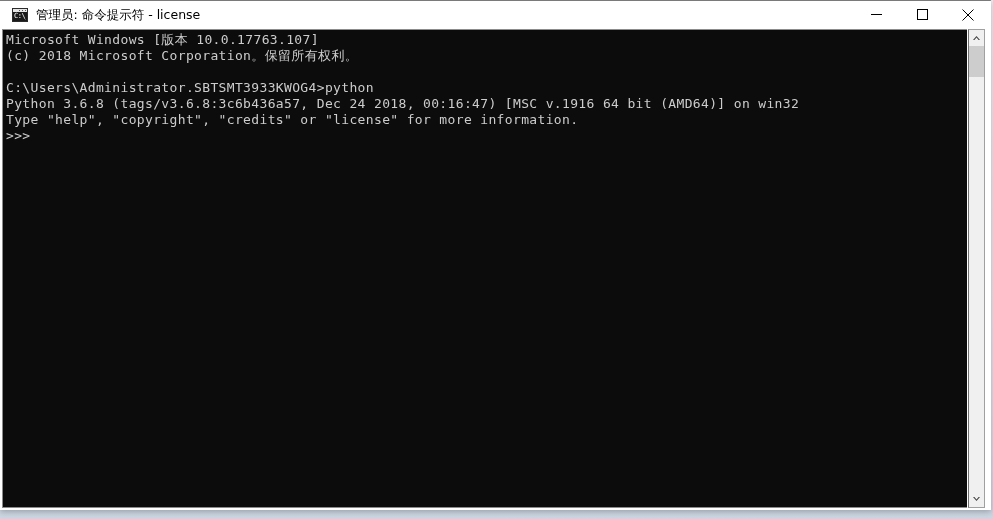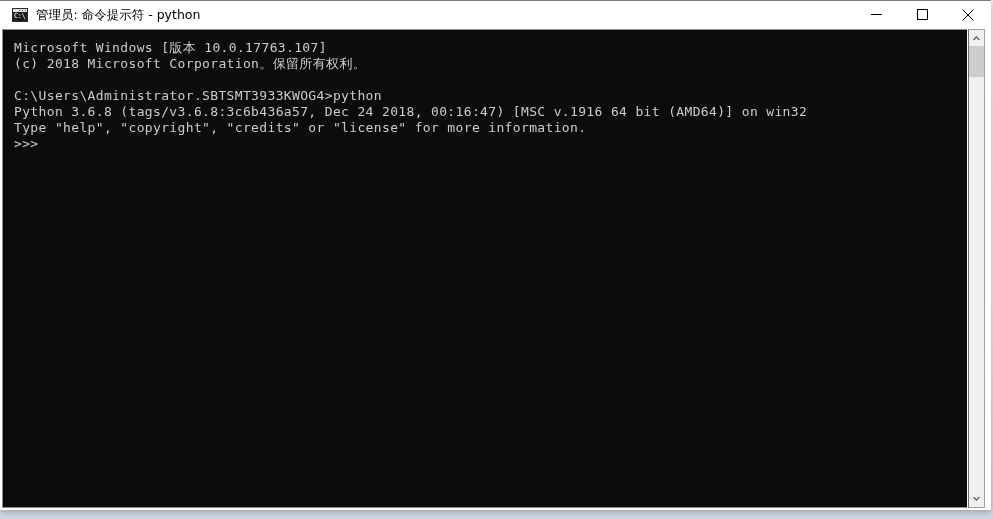--- a/index.html
+++ b/index.html
@@ -145,21 +145,21 @@
     background: #0c0c0c;
     box-sizing: border-box;
     border: 1px solid #8c8c8c;
     border-right: none;
     overflow: hidden;
   }
   #console-text {
     position: absolute;
     left: 3px;
     top: 2px;
-    margin: 8px;
+    margin: 0;
     color: #cccccc;
     font-family: "DejaVu Sans Mono", "Liberation Mono", monospace;
     font-size: 13px;
     line-height: 16px;
     letter-spacing: 0.35px;
     white-space: pre;
     font-weight: 400;
   }
 
   
@@ -214,21 +214,21 @@
   <div id="titlebar">
     <div id="titlebar-left">
       <span class="cmd-icon">
         <span class="bar">
             <i></i>
             <i></i>
             <i></i>
           </span>
         <span class="glyph">C:\_</span>
       </span>
-      <span id="window-title">管理员: 命令提示符 - python</span>
+      <span id="window-title">管理员: 命令提示符 - license</span>
     </div>
 
     <div id="window-controls">
       <button class="winbtn" title="最小化">
         <svg width="11" height="11" viewBox="0 0 11 11">
           <line x1="0" y1="5.5" x2="11" y2="5.5" stroke="#000" stroke-width="1"></line>
         </svg>
       </button>
       <button class="winbtn" title="最大化">
         <svg width="11" height="11" viewBox="0 0 11 11">

